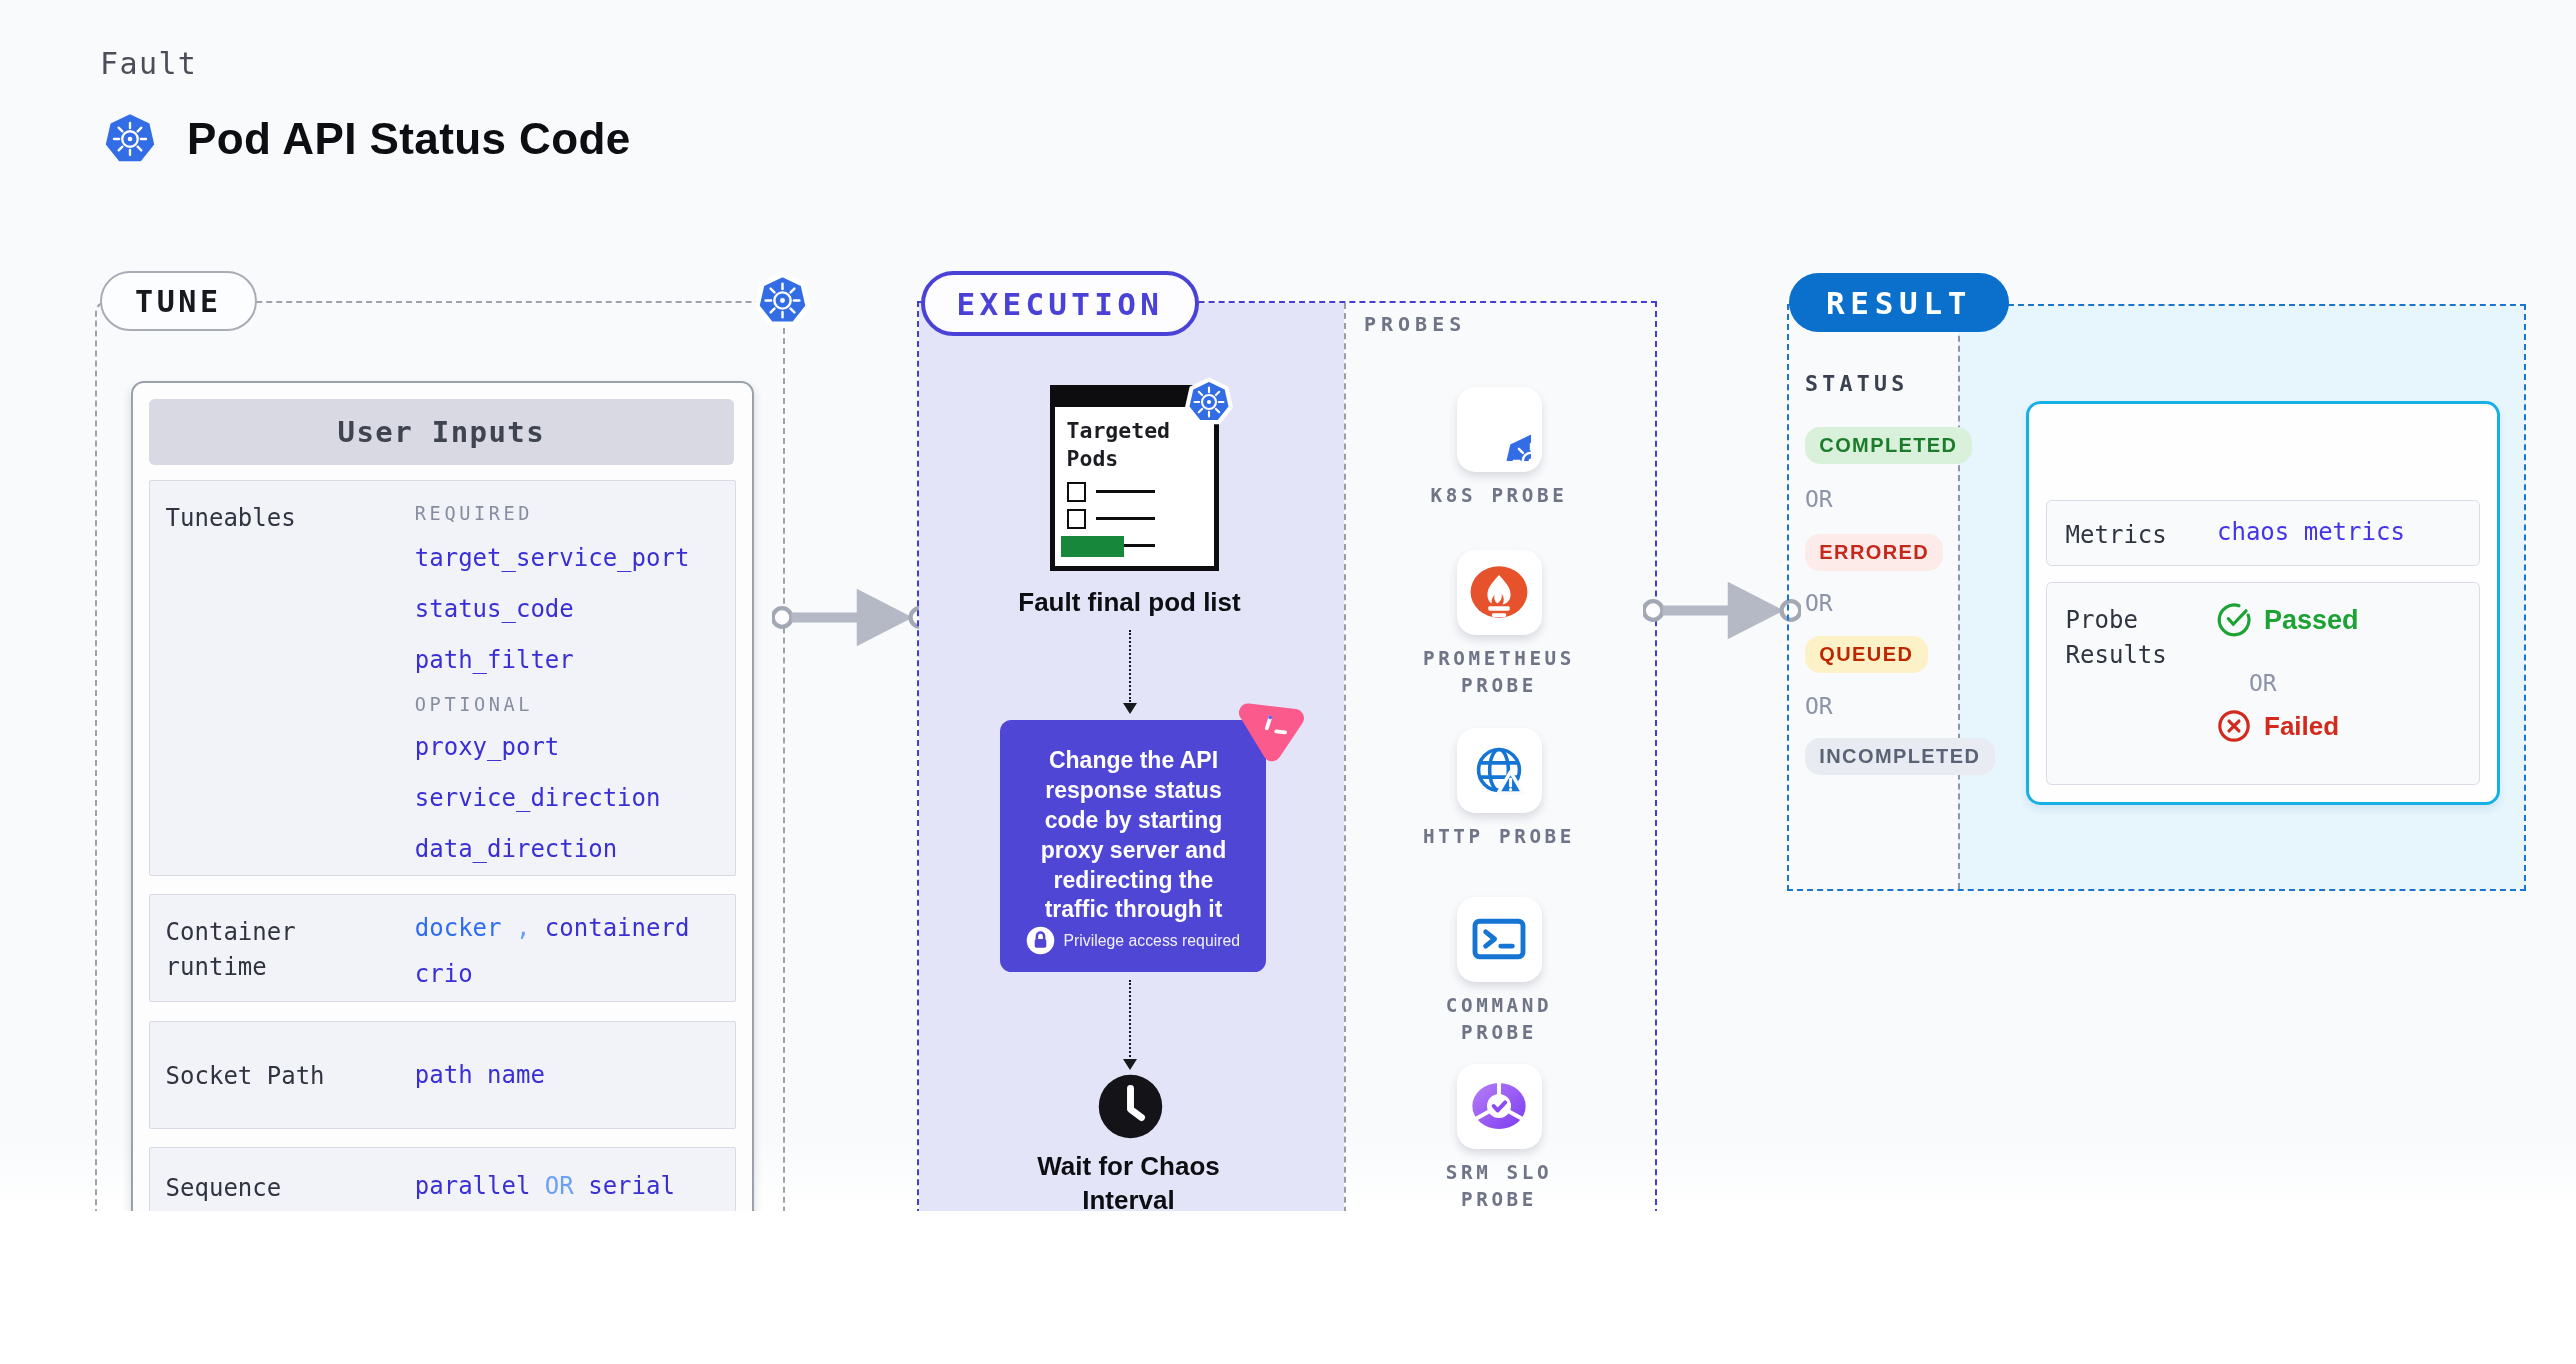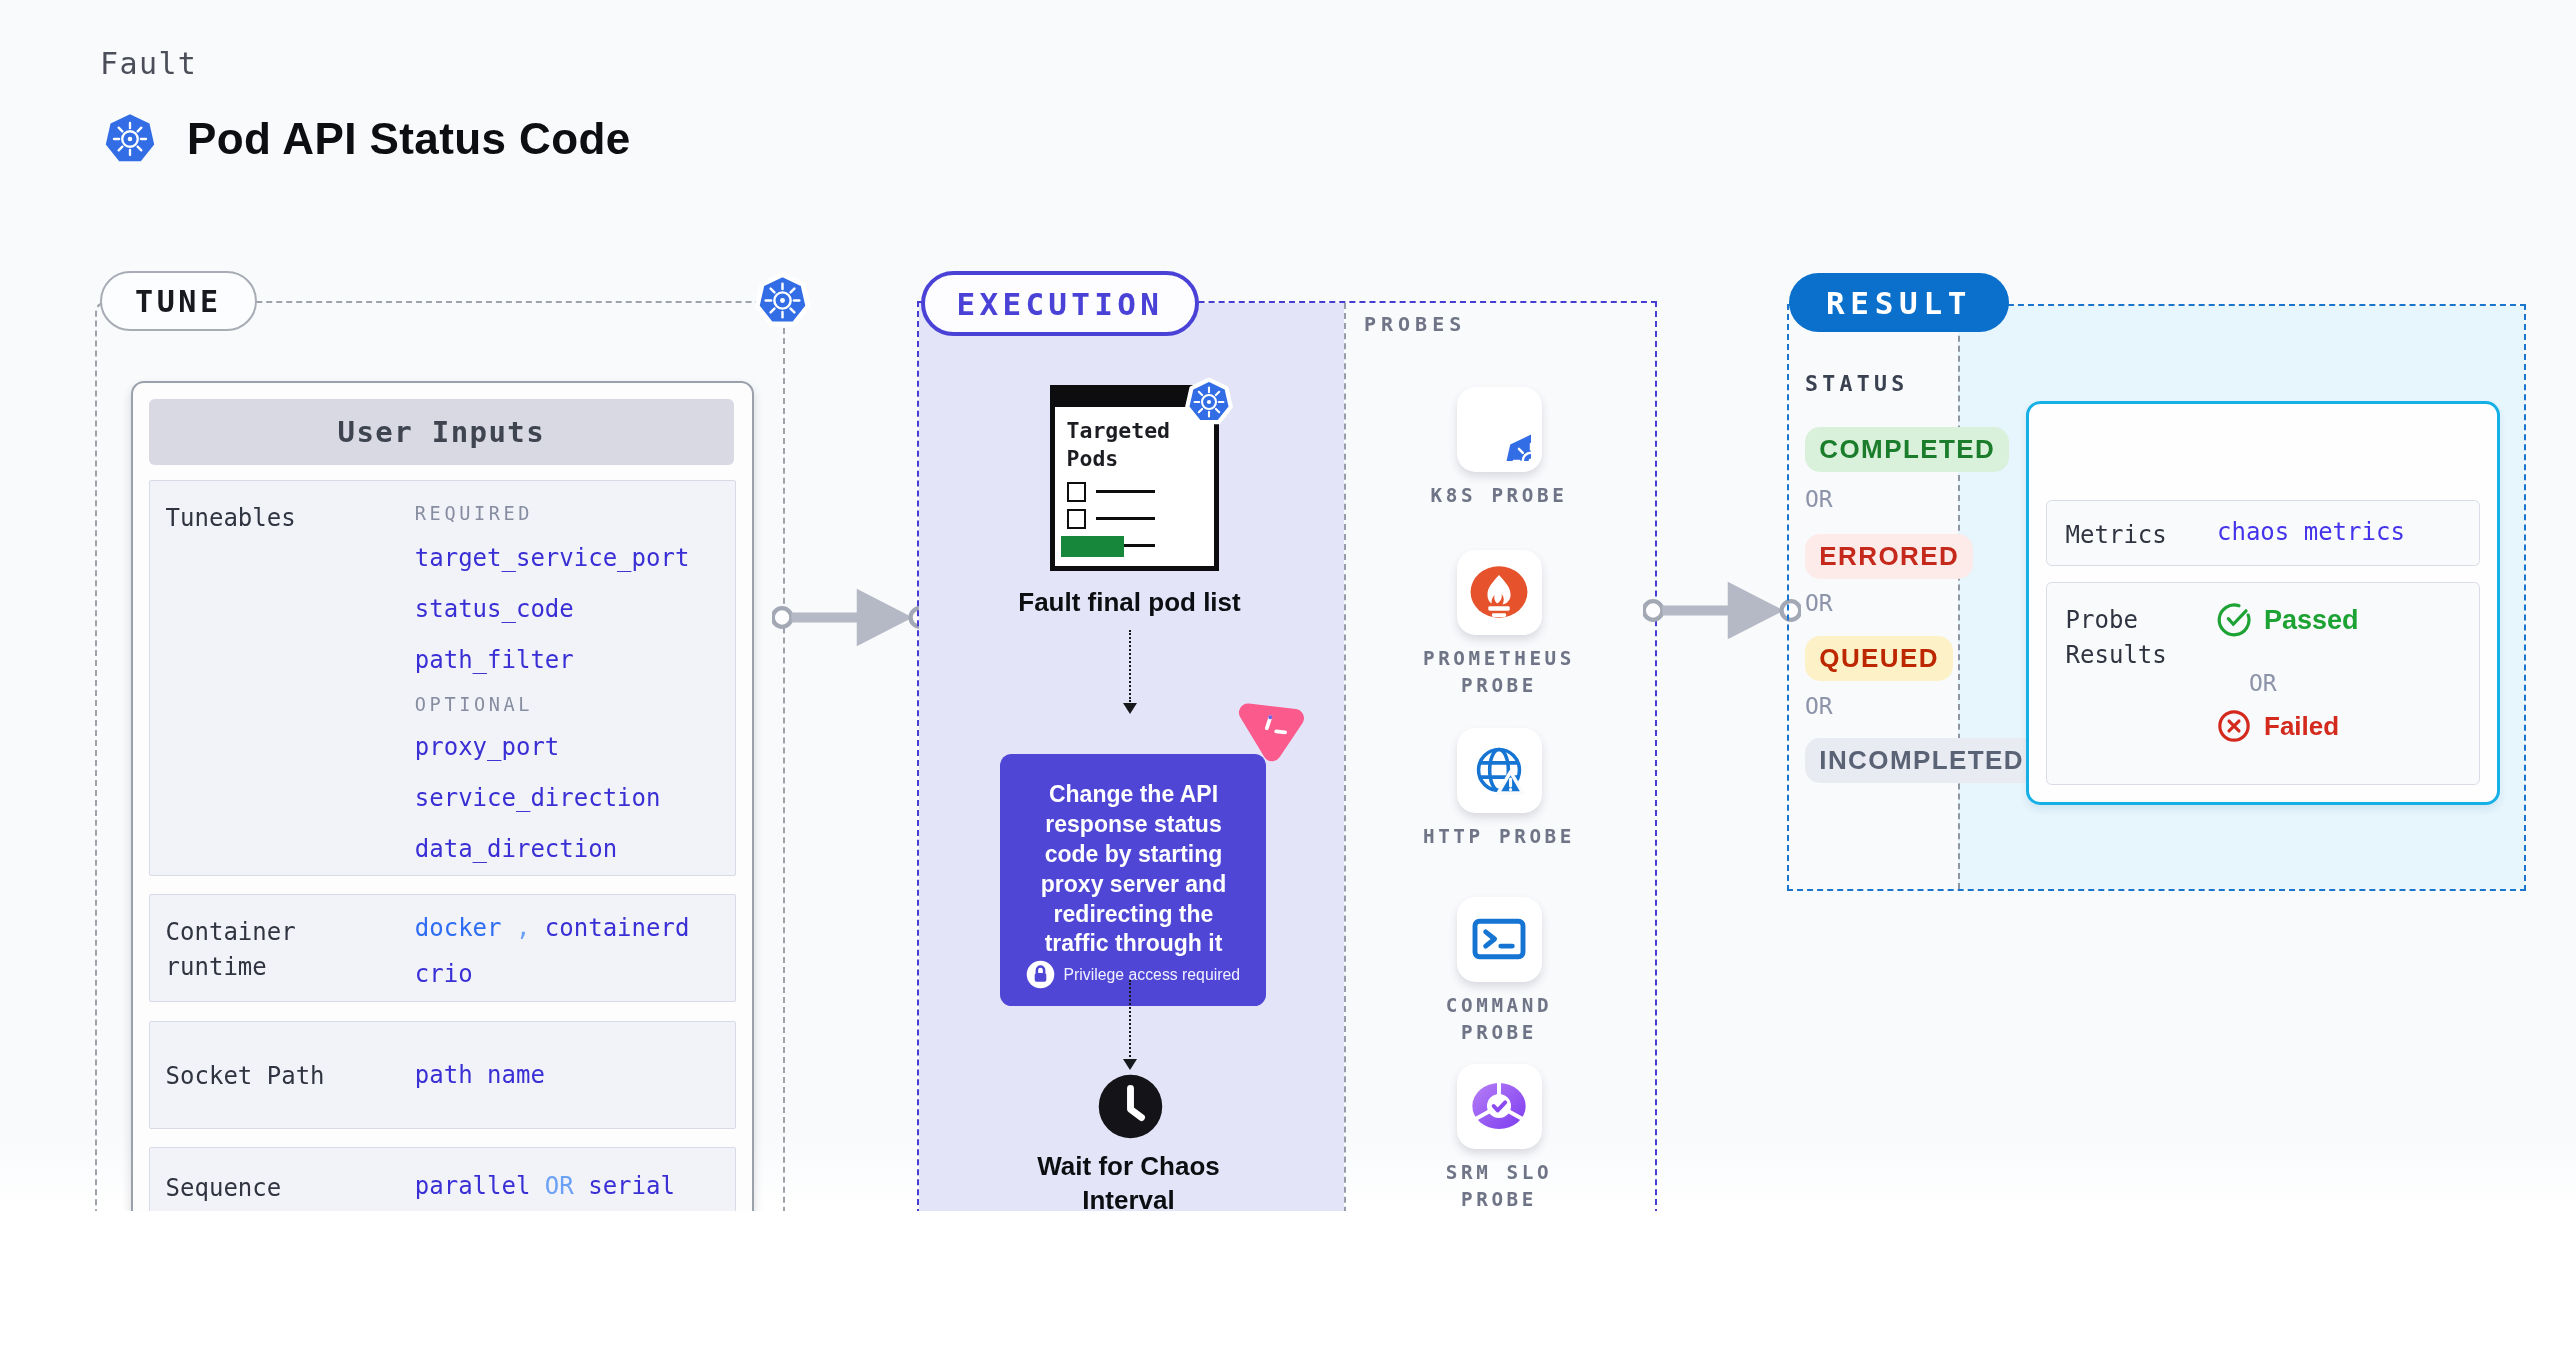--- a/index.html
+++ b/index.html
@@ -64,21 +64,21 @@
   .tp-k8s{left:1182px;top:375px;width:54px;height:54px;z-index:4;}
 
   .derive-label{left:917px;top:587px;width:425px;text-align:center;font-size:26px;font-weight:bold;color:#0d0e12;z-index:2;}
   .dotted-arrow{border-left:2.9px dotted #17181c;z-index:2;}
   .da1{left:1129px;top:630px;height:72px;}
   .da2{left:1129px;top:980px;height:77px;}
   .da-head{width:0;height:0;border-left:7.9px solid transparent;border-right:7.9px solid transparent;border-top:11.5px solid #17181c;z-index:2;}
   .dh1{left:1123px;top:703px;}
   .dh2{left:1123px;top:1059px;}
 
-  .action-card{left:1000px;top:754px;width:266px;height:252px;background:#4f46d6;border-radius:11.5px;z-index:2;}
+  .action-card{left:1000px;top:720px;width:266px;height:252px;background:#4f46d6;border-radius:11.5px;z-index:2;}
   .action-text{position:absolute;left:26px;top:26px;width:215px;text-align:center;color:#ffffff;
     font-size:23px;font-weight:bold;line-height:1.3;}
   .privilege-row{position:absolute;left:0;right:0;bottom:17px;display:flex;align-items:center;justify-content:center;gap:8.6px;}
   .privilege-text{color:#f2f1ff;font-size:15.8px;}
   .chaos-pink{left:1234px;top:689px;width:76px;height:76px;z-index:3;}
 
   .clock-icon{left:1096px;top:1072px;width:69px;height:69px;z-index:2;}
   .wait-label{left:1014px;top:1150px;width:229px;text-align:center;font-size:26px;font-weight:bold;color:#0d0e12;line-height:1.3;z-index:2;}
 
   .probe{position:absolute;left:1377px;width:244px;text-align:center;z-index:2;}
@@ -88,21 +88,21 @@
   .probe-label{margin-top:10px;font-size:19.3px;font-weight:bold;color:#6f7587;letter-spacing:3.6px;line-height:1.4;}
   .p1{top:387px;} .p2{top:550px;} .p3{top:728px;} .p4{top:897px;} .p5{top:1064px;}
 
   
   .result-box{left:1787px;top:304px;width:735px;height:583px;border:2.9px dashed #1a75cf;}
   .result-fill{position:absolute;left:169px;top:0;right:0;bottom:0;background:#e7f5fc;}
   .result-divider{position:absolute;left:169px;top:0;bottom:0;border-left:2.1px dashed #8f95a3;}
   .result-pill{left:1789px;top:273px;height:59px;padding:0 37px;background:#0a70cc;border-radius:31.5px;
     display:flex;align-items:center;font-size:31px;font-weight:bold;color:#ffffff;letter-spacing:5.7px;z-index:3;}
   .status-title{left:1805px;top:371px;font-size:21.5px;font-weight:bold;color:#3a4150;letter-spacing:4.3px;z-index:2;}
-  .badge{position:absolute;left:1805px;padding:7.2px 14.3px;border-radius:15px;font-size:26px;font-weight:bold;
+  .badge{position:absolute;left:1805px;padding:7.2px 14.3px;border-radius:15px;font-size:20px;font-weight:bold;
     letter-spacing:1.4px;font-family:"Liberation Sans","DejaVu Sans",sans-serif;z-index:2;}
   .s-completed{top:427px;background:#d9f1da;color:#1b7d2c;}
   .s-errored{top:534px;background:#fcebe9;color:#c5291b;}
   .s-queued{top:636px;background:#fdf2c7;color:#bd2700;}
   .s-incompleted{top:738px;background:#e9ebf2;color:#5a6375;}
   .status-or{position:absolute;left:1805px;font-size:23px;color:#8d93a8;z-index:2;}
   .or1{top:486px;} .or2{top:590px;} .or3{top:693px;}
 
   .output-card{left:2026px;top:401px;width:468px;height:398px;background:#fefeff;border:3.6px solid #14b0e6;
     border-radius:14.3px;box-shadow:0 4.3px 7.2px rgba(30,120,170,.10);z-index:2;}

